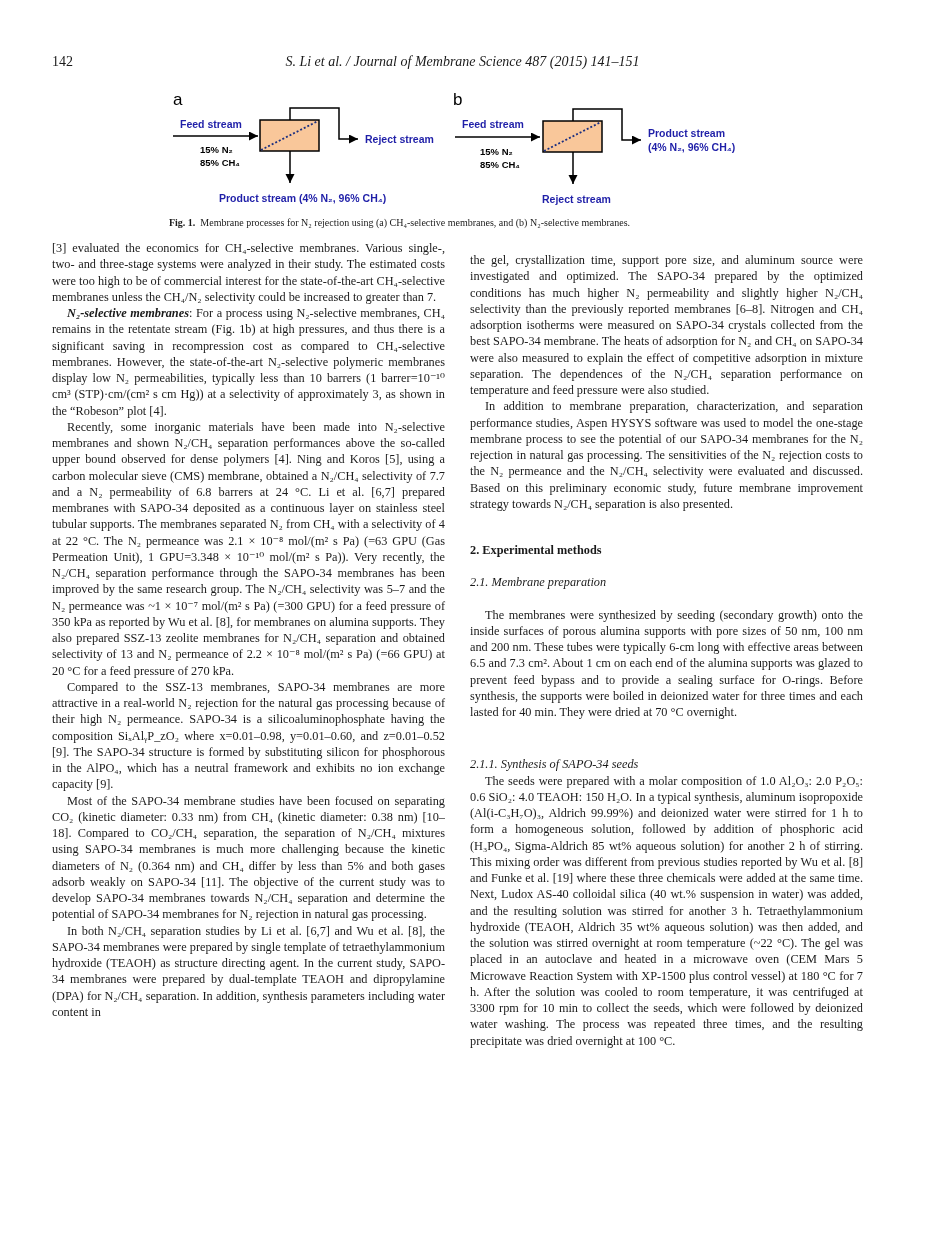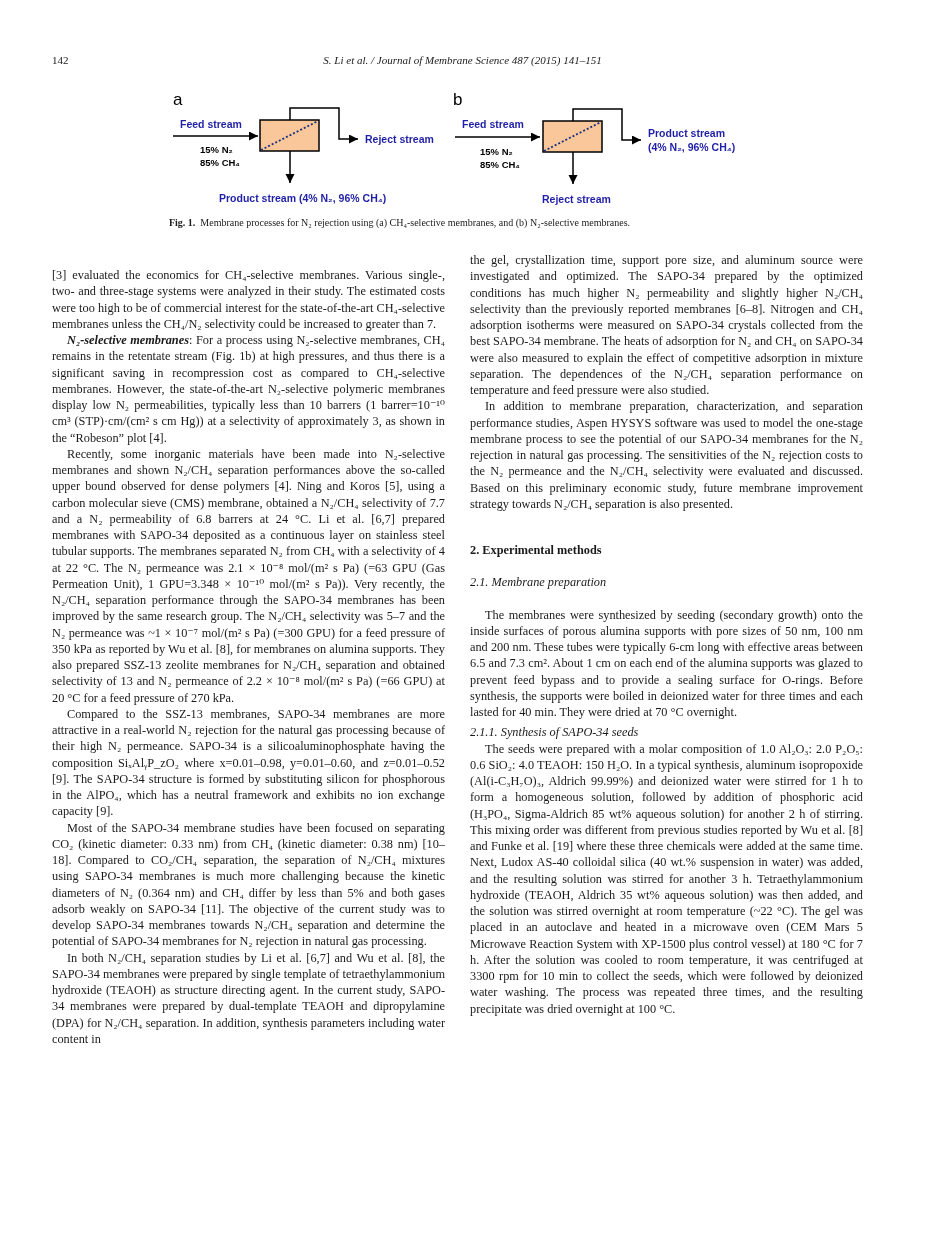--- a/index.html
+++ b/index.html
@@ -1,28 +1,28 @@
 <!DOCTYPE html>
 <html><head>
 <meta charset="utf-8">
 <style>
   html, body { margin: 0; padding: 0; background: #ffffff; }
   body { width: 925px; height: 1234px; position: relative; overflow: hidden;
          font-family: "Liberation Serif", "DejaVu Serif", serif; color: #1a1a1a; }
-  .running-head { position: absolute; top: 54px; left: 0; width: 925px; height: 16px; font-size: 11px; font-family: Liberation Serif, serif; }
+  .running-head { position: absolute; top: 54px; left: 0; width: 925px; height: 16px; font-size: 14px; font-family: Liberation Serif, serif; }
   .page-num { position: absolute; left: 52px; top: 0; }
   .journal-ref { position: absolute; left: 0; width: 925px; top: 0; text-align: center; font-style: italic; }
 
   .figure { position: absolute; left: 0; top: 84px; width: 925px; height: 150px; }
   .fig-svg { position: absolute; left: 0; top: 0; }
   .fig-caption { position: absolute; top: 217px; left: 0; width: 799px; text-align: center; font-size: 10px; }
   .fig-caption b { font-weight: bold; }
 
   .col { position: absolute; width: 393px; font-size: 12.3px; line-height: 16.25px; text-align: justify; }
-  .col-left { left: 52px; top: 267px; }
+  .col-left { left: 52px; top: 240px; }
   .col-right { left: 470px; top: 252px; }
   .col p { margin: 0; text-indent: 0; }
   .col p.ind { text-indent: 15px; }
   .it { font-style: italic; font-weight: bold; }
   .section-h { font-weight: bold; margin: 0; }
   .subsection-h { font-style: italic; margin: 0; }
 </style>
 </head>
 <body>
 
@@ -83,15 +83,15 @@
   <p class="ind">Most of the SAPO-34 membrane studies have been focused on separating CO₂ (kinetic diameter: 0.33 nm) from CH₄ (kinetic diameter: 0.38 nm) [10–18]. Compared to CO₂/CH₄ separation, the separation of N₂/CH₄ mixtures using SAPO-34 membranes is much more challenging because the kinetic diameters of N₂ (0.364 nm) and CH₄ differ by less than 5% and both gases adsorb weakly on SAPO-34 [11]. The objective of the current study was to develop SAPO-34 membranes towards N₂/CH₄ separation and determine the potential of SAPO-34 membranes for N₂ rejection in natural gas processing.</p>
   <p class="ind">In both N₂/CH₄ separation studies by Li et al. [6,7] and Wu et al. [8], the SAPO-34 membranes were prepared by single template of tetraethylammonium hydroxide (TEAOH) as structure directing agent. In the current study, SAPO-34 membranes were prepared by dual-template TEAOH and dipropylamine (DPA) for N₂/CH₄ separation. In addition, synthesis parameters including water content in</p>
 </div>
 
 <div class="col col-right">
   <p>the gel, crystallization time, support pore size, and aluminum source were investigated and optimized. The SAPO-34 prepared by the optimized conditions has much higher N₂ permeability and slightly higher N₂/CH₄ selectivity than the previously reported membranes [6–8]. Nitrogen and CH₄ adsorption isotherms were measured on SAPO-34 crystals collected from the best SAPO-34 membrane. The heats of adsorption for N₂ and CH₄ on SAPO-34 were also measured to explain the effect of competitive adsorption in mixture separation. The dependences of the N₂/CH₄ separation performance on temperature and feed pressure were also studied.</p>
   <p class="ind">In addition to membrane preparation, characterization, and separation performance studies, Aspen HYSYS software was used to model the one-stage membrane process to see the potential of our SAPO-34 membranes for the N₂ rejection in natural gas processing. The sensitivities of the N₂ rejection costs to the N₂ permeance and the N₂/CH₄ selectivity were evaluated and discussed. Based on this preliminary economic study, future membrane improvement strategy towards N₂/CH₄ separation is also presented.</p>
   <p class="section-h" style="margin-top:30px;">2.  Experimental methods</p>
   <p class="subsection-h" style="margin-top:16px;">2.1.  Membrane preparation</p>
   <p class="ind" style="margin-top:16px;">The membranes were synthesized by seeding (secondary growth) onto the inside surfaces of porous alumina supports with pore sizes of 50 nm, 100 nm and 200 nm. These tubes were typically 6-cm long with effective areas between 6.5 and 7.3 cm². About 1 cm on each end of the alumina supports was glazed to prevent feed bypass and to provide a sealing surface for O-rings. Before synthesis, the supports were boiled in deionized water for three times and each lasted for 40 min. They were dried at 70 °C overnight.</p>
-  <p class="subsection-h" style="margin-top:4px;">2.1.1.  Synthesis of SAPO-34 seeds</p>
+  <p class="subsection-h" style="margin-top:36px;">2.1.1.  Synthesis of SAPO-34 seeds</p>
   <p class="ind">The seeds were prepared with a molar composition of 1.0 Al₂O₃: 2.0 P₂O₅: 0.6 SiO₂: 4.0 TEAOH: 150 H₂O. In a typical synthesis, aluminum isopropoxide (Al(i-C₃H₇O)₃, Aldrich 99.99%) and deionized water were stirred for 1 h to form a homogeneous solution, followed by addition of phosphoric acid (H₃PO₄, Sigma-Aldrich 85 wt% aqueous solution) for another 2 h of stirring. This mixing order was different from previous studies reported by Wu et al. [8] and Funke et al. [19] where these three chemicals were added at the same time. Next, Ludox AS-40 colloidal silica (40 wt.% suspension in water) was added, and the resulting solution was stirred for another 3 h. Tetraethylammonium hydroxide (TEAOH, Aldrich 35 wt% aqueous solution) was then added, and the solution was stirred overnight at room temperature (~22 °C). The gel was placed in an autoclave and heated in a microwave oven (CEM Mars 5 Microwave Reaction System with XP-1500 plus control vessel) at 180 °C for 7 h. After the solution was cooled to room temperature, it was centrifuged at 3300 rpm for 10 min to collect the seeds, which were followed by deionized water washing. The process was repeated three times, and the resulting precipitate was dried overnight at 100 °C.</p>
 </div>
 
 </body></html>

